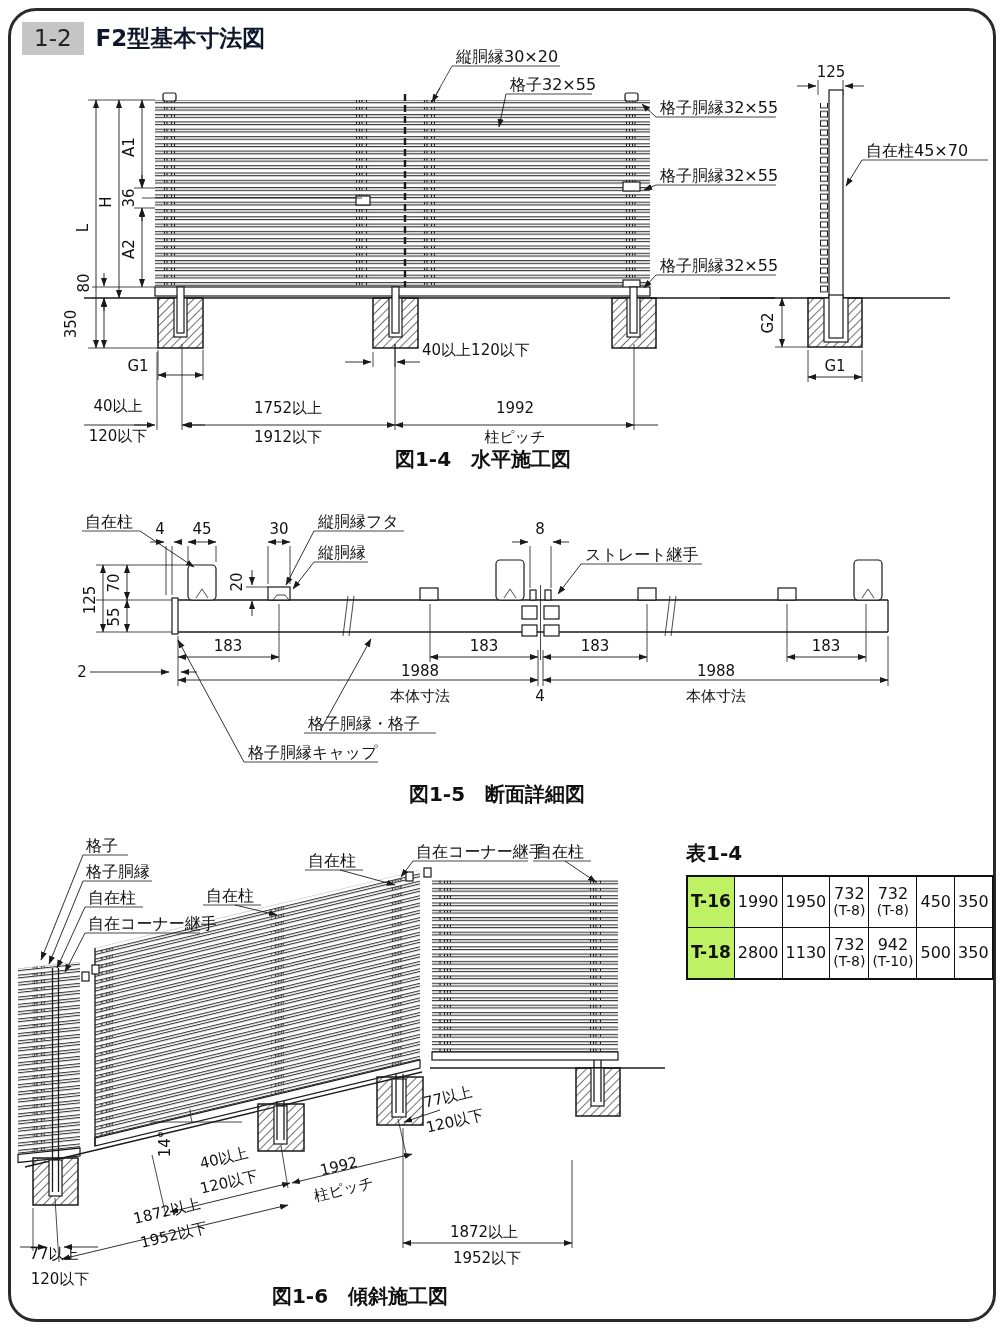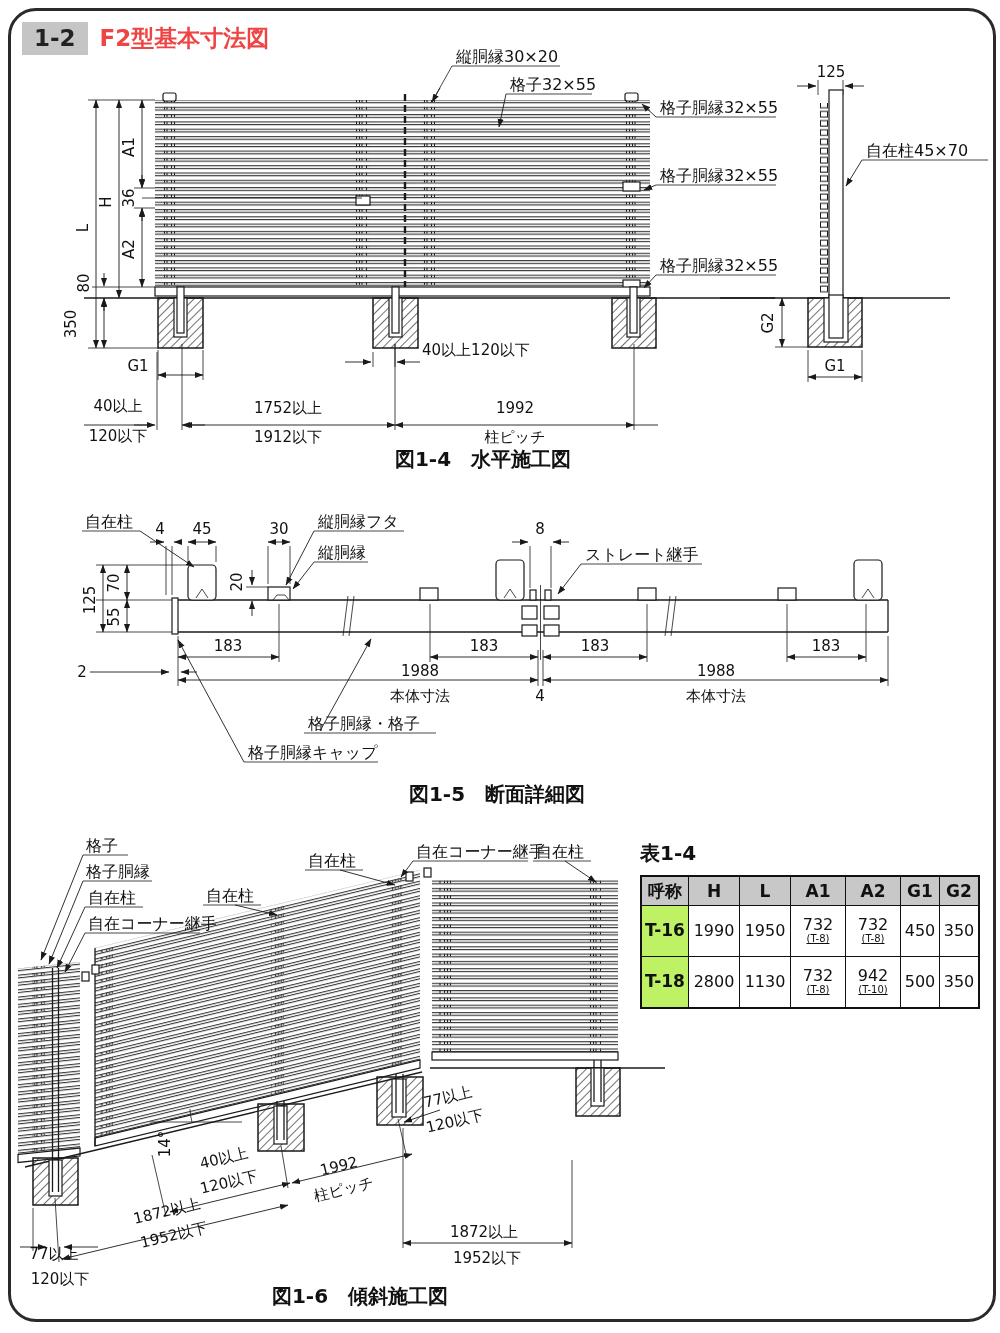--- a/index.html
+++ b/index.html
@@ -1,40 +1,40 @@
 <!DOCTYPE html>
 <html><head>
 <meta charset="utf-8">
 <style>
   html,body{margin:0;padding:0;background:#fff;}
   #page{position:relative;width:1000px;height:1333px;background:#fff;overflow:hidden;
         font-family:"DejaVu Sans","Liberation Sans",sans-serif;color:#111;}
   #frame{position:absolute;left:8px;top:8px;width:982px;height:1308px;
          border:3px solid #2a2a2a;border-radius:28px;}
   #hdr{position:absolute;left:22px;top:22px;display:flex;align-items:center;gap:12px;}
-  #secbox{background:#c5c5c5;color:#222;font-size:23px;font-weight:bold;
+  #secbox{background:#c5c5c5;color:#222;font-size:23px;font-weight:normal;
           padding:4px 12px;line-height:1.1;}
-  #ttl{font-size:23px;font-weight:bold;color:#ef4444;}
+  #ttl{font-size:23px;font-weight:bold;color:#0f172a;}
   svg text{fill:#111;}
   .dimt{font-size:15px;}
   .lblt{font-size:16px;}
   .capt{font-size:20px;font-weight:bold;}
   .ln{stroke:#1a1a1a;stroke-width:1.3;fill:none;}
   .thin{stroke:#1a1a1a;stroke-width:0.8;fill:none;}
   .dim{stroke:#1a1a1a;stroke-width:0.9;fill:none;}
   .wr{fill:#fff;stroke:#1a1a1a;stroke-width:1.2;}
   
-  #tblwrap{position:absolute;left:640px;top:840px;}
+  #tblwrap{position:absolute;left:686px;top:840px;}
   #tbltitle{font-size:20px;font-weight:bold;margin-bottom:8px;}
   table{border-collapse:collapse;border:2.5px solid #111;}
   th,td{border:1.5px solid #111;text-align:center;padding:0 3px;}
   th{background:#c8c8c8;font-size:17px;height:28px;}
   td{font-size:16px;height:50px;line-height:1.05;}
   td.rh{background:#bef264;font-weight:bold;font-size:17px;}
-  .sub{font-size:10px;text-decoration:underline;}
+  .sub{font-size:14px;}
   .w1{width:40px}.w2{width:44px}.w3{width:44px}.w4{width:48px}.w5{width:48px}.w6{width:32px}.w7{width:32px}
 </style>
 </head>
 <body>
 
 <div id="page">
   <div id="frame"></div>
 
   <div id="hdr">
     <div id="secbox">1-2</div>
@@ -424,29 +424,20 @@
       <text class="dimt" x="484" y="1237" text-anchor="middle">1872以上</text>
       <text class="dimt" x="487" y="1263" text-anchor="middle">1952以下</text>
       <text class="capt" x="360" y="1303" text-anchor="middle">図1-6　傾斜施工図</text>
     </g>
   </svg>
 
   <div id="tblwrap">
     <div id="tbltitle">表1-4</div>
     <table>
       <tbody>
-          <tr>
-        <th class="w1">呼称</th>
-        <th class="w2">H</th>
-        <th class="w3">L</th>
-        <th class="w4">A1</th>
-        <th class="w5">A2</th>
-        <th class="w6">G1</th>
-        <th class="w7">G2</th>
-      </tr>
       <tr>
         <td class="rh">T-16</td>
         <td>1990</td>
         <td>1950</td>
         <td>
               <div>732</div>
               <div class="sub">(T-8)</div>
             </td>
         <td>
               <div>732</div>

